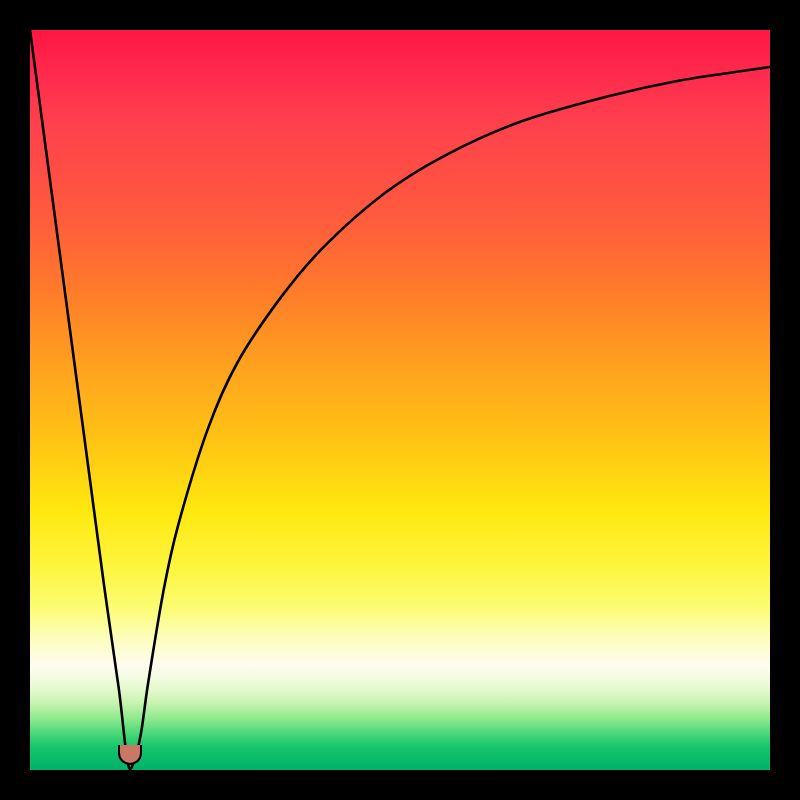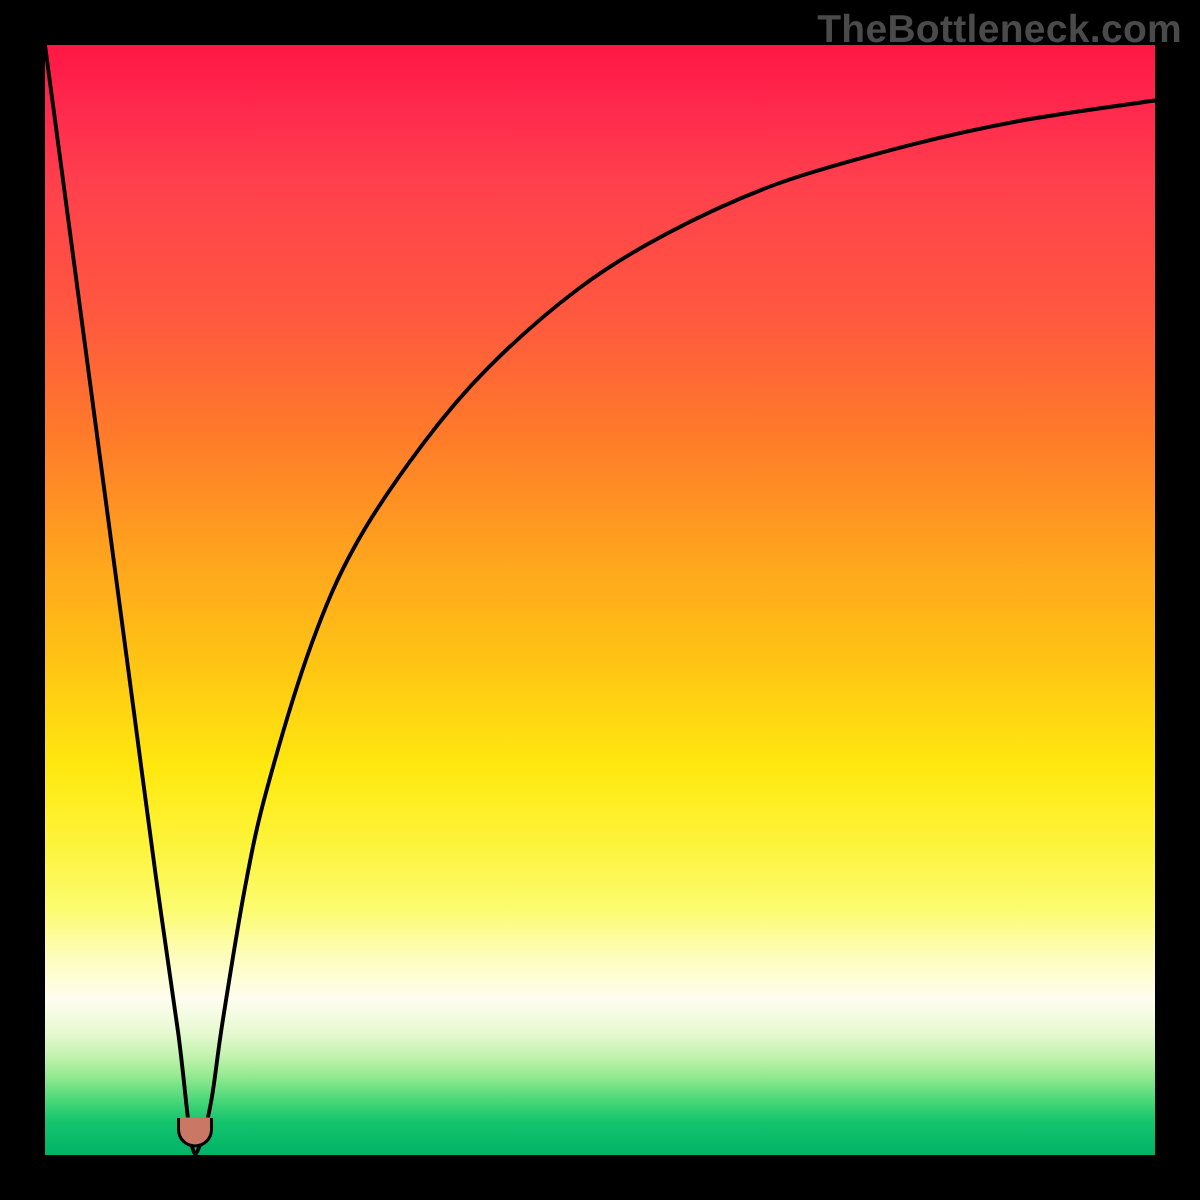--- a/index.html
+++ b/index.html
@@ -90,21 +90,20 @@
     background: #cb7766;
     box-sizing: border-box;
     z-index: 5;
   }
 </style>
 </head>
 <body>
 
 <div class="frame">
 
-  <div class="watermark">TheBottleneck.com</div>
 
   <div class="plot">
 
     <div class="gradient"></div>
 
     <svg class="curve" viewBox="0 0 740 740" preserveAspectRatio="none">
       <path id="curve-path" d="M 0.00 0.00 C 2.47 18.50, 9.87 74.00, 14.80 111.00 C 19.73 148.00, 24.67 185.00, 29.60 222.00 C 34.53 259.00, 39.47 296.00, 44.40 333.00 C 49.33 370.00, 54.27 407.00, 59.20 444.00 C 64.13 481.00, 69.07 519.23, 74.00 555.00 C 78.93 590.77, 84.85 629.00, 88.80 658.60 C 92.75 688.20, 95.21 720.27, 97.68 732.60 C 100.15 744.93, 101.38 737.53, 103.60 732.60 C 105.82 727.67, 108.53 716.57, 111.00 703.00 C 113.47 689.43, 114.70 674.63, 118.40 651.20 C 122.10 627.77, 128.27 588.30, 133.20 562.40 C 138.13 536.50, 140.60 522.93, 148.00 495.80 C 155.40 468.67, 167.73 426.73, 177.60 399.60 C 187.47 372.47, 194.87 355.20, 207.20 333.00 C 219.53 310.80, 236.80 286.13, 251.60 266.40 C 266.40 246.67, 278.73 231.87, 296.00 214.60 C 313.27 197.33, 335.47 177.60, 355.20 162.80 C 374.93 148.00, 392.20 137.52, 414.40 125.80 C 436.60 114.08, 461.27 102.37, 488.40 92.50 C 515.53 82.63, 550.07 73.63, 577.20 66.60 C 604.33 59.57, 624.07 55.25, 651.20 50.32 C 678.33 45.39, 725.20 39.22, 740.00 37.00"></path>
     </svg>
 
     <div class="notch" id="min-notch" style="left: 87.9px; top: 714.6px;"></div>

